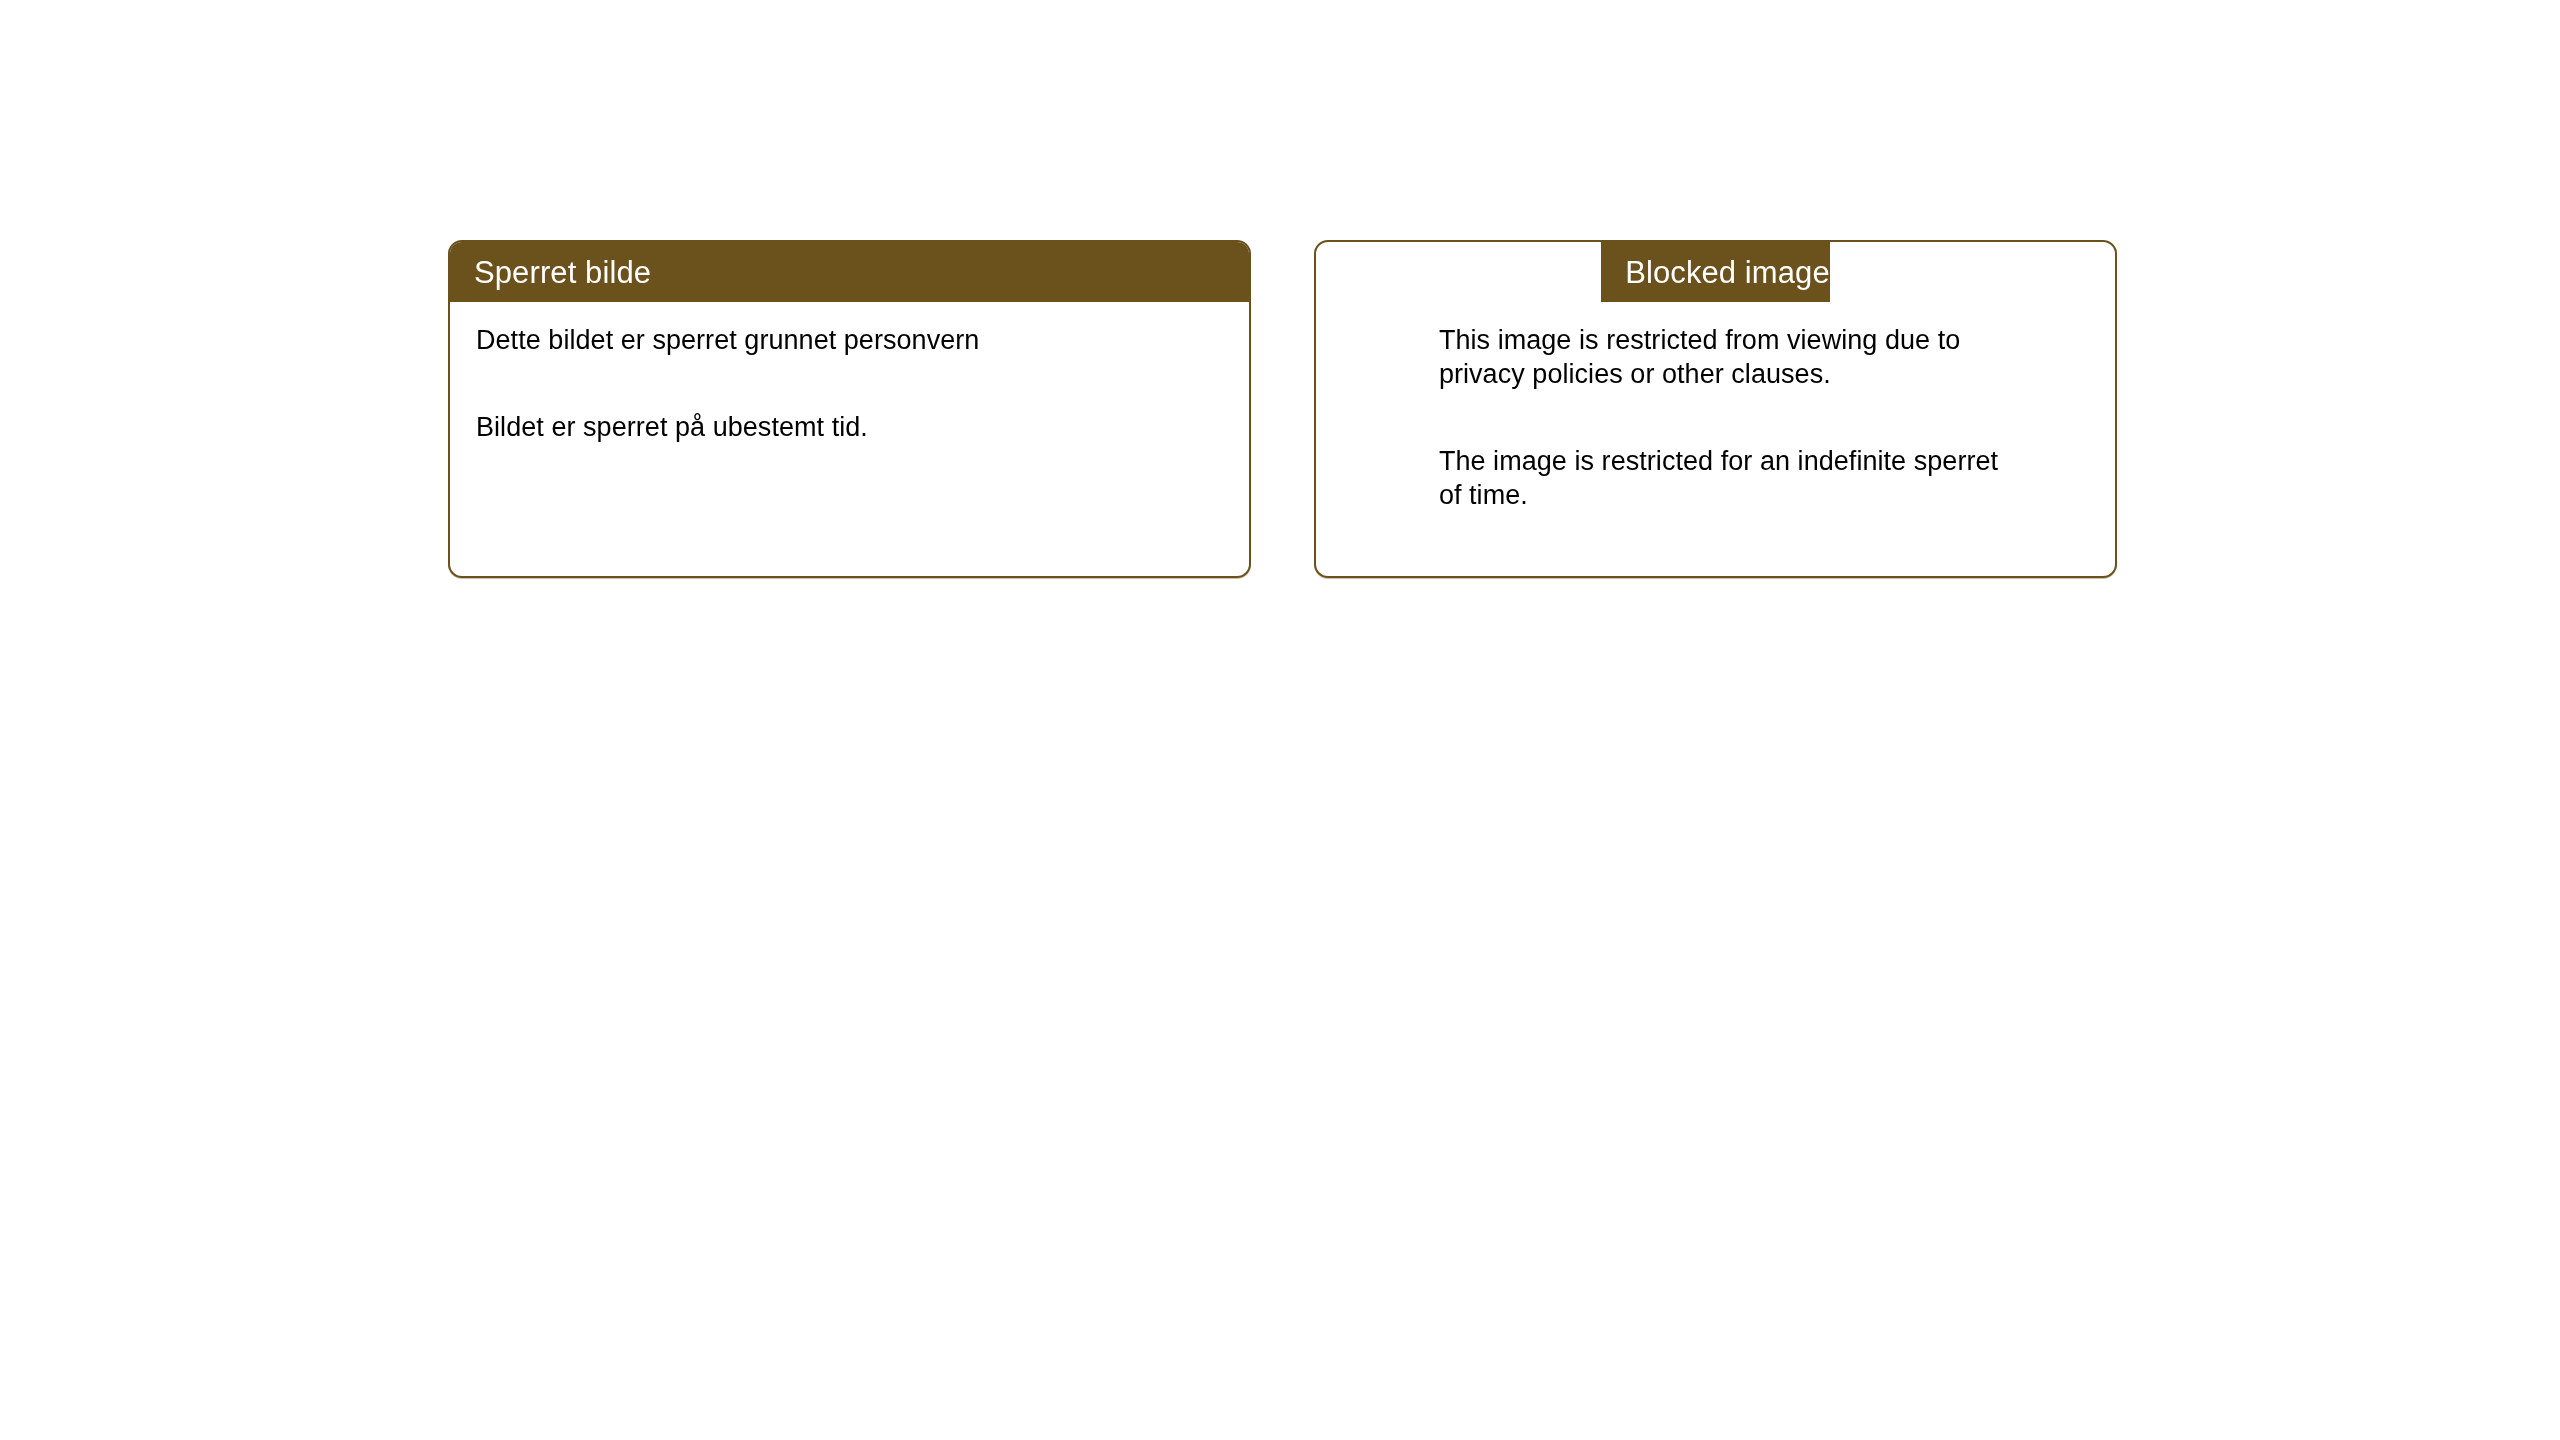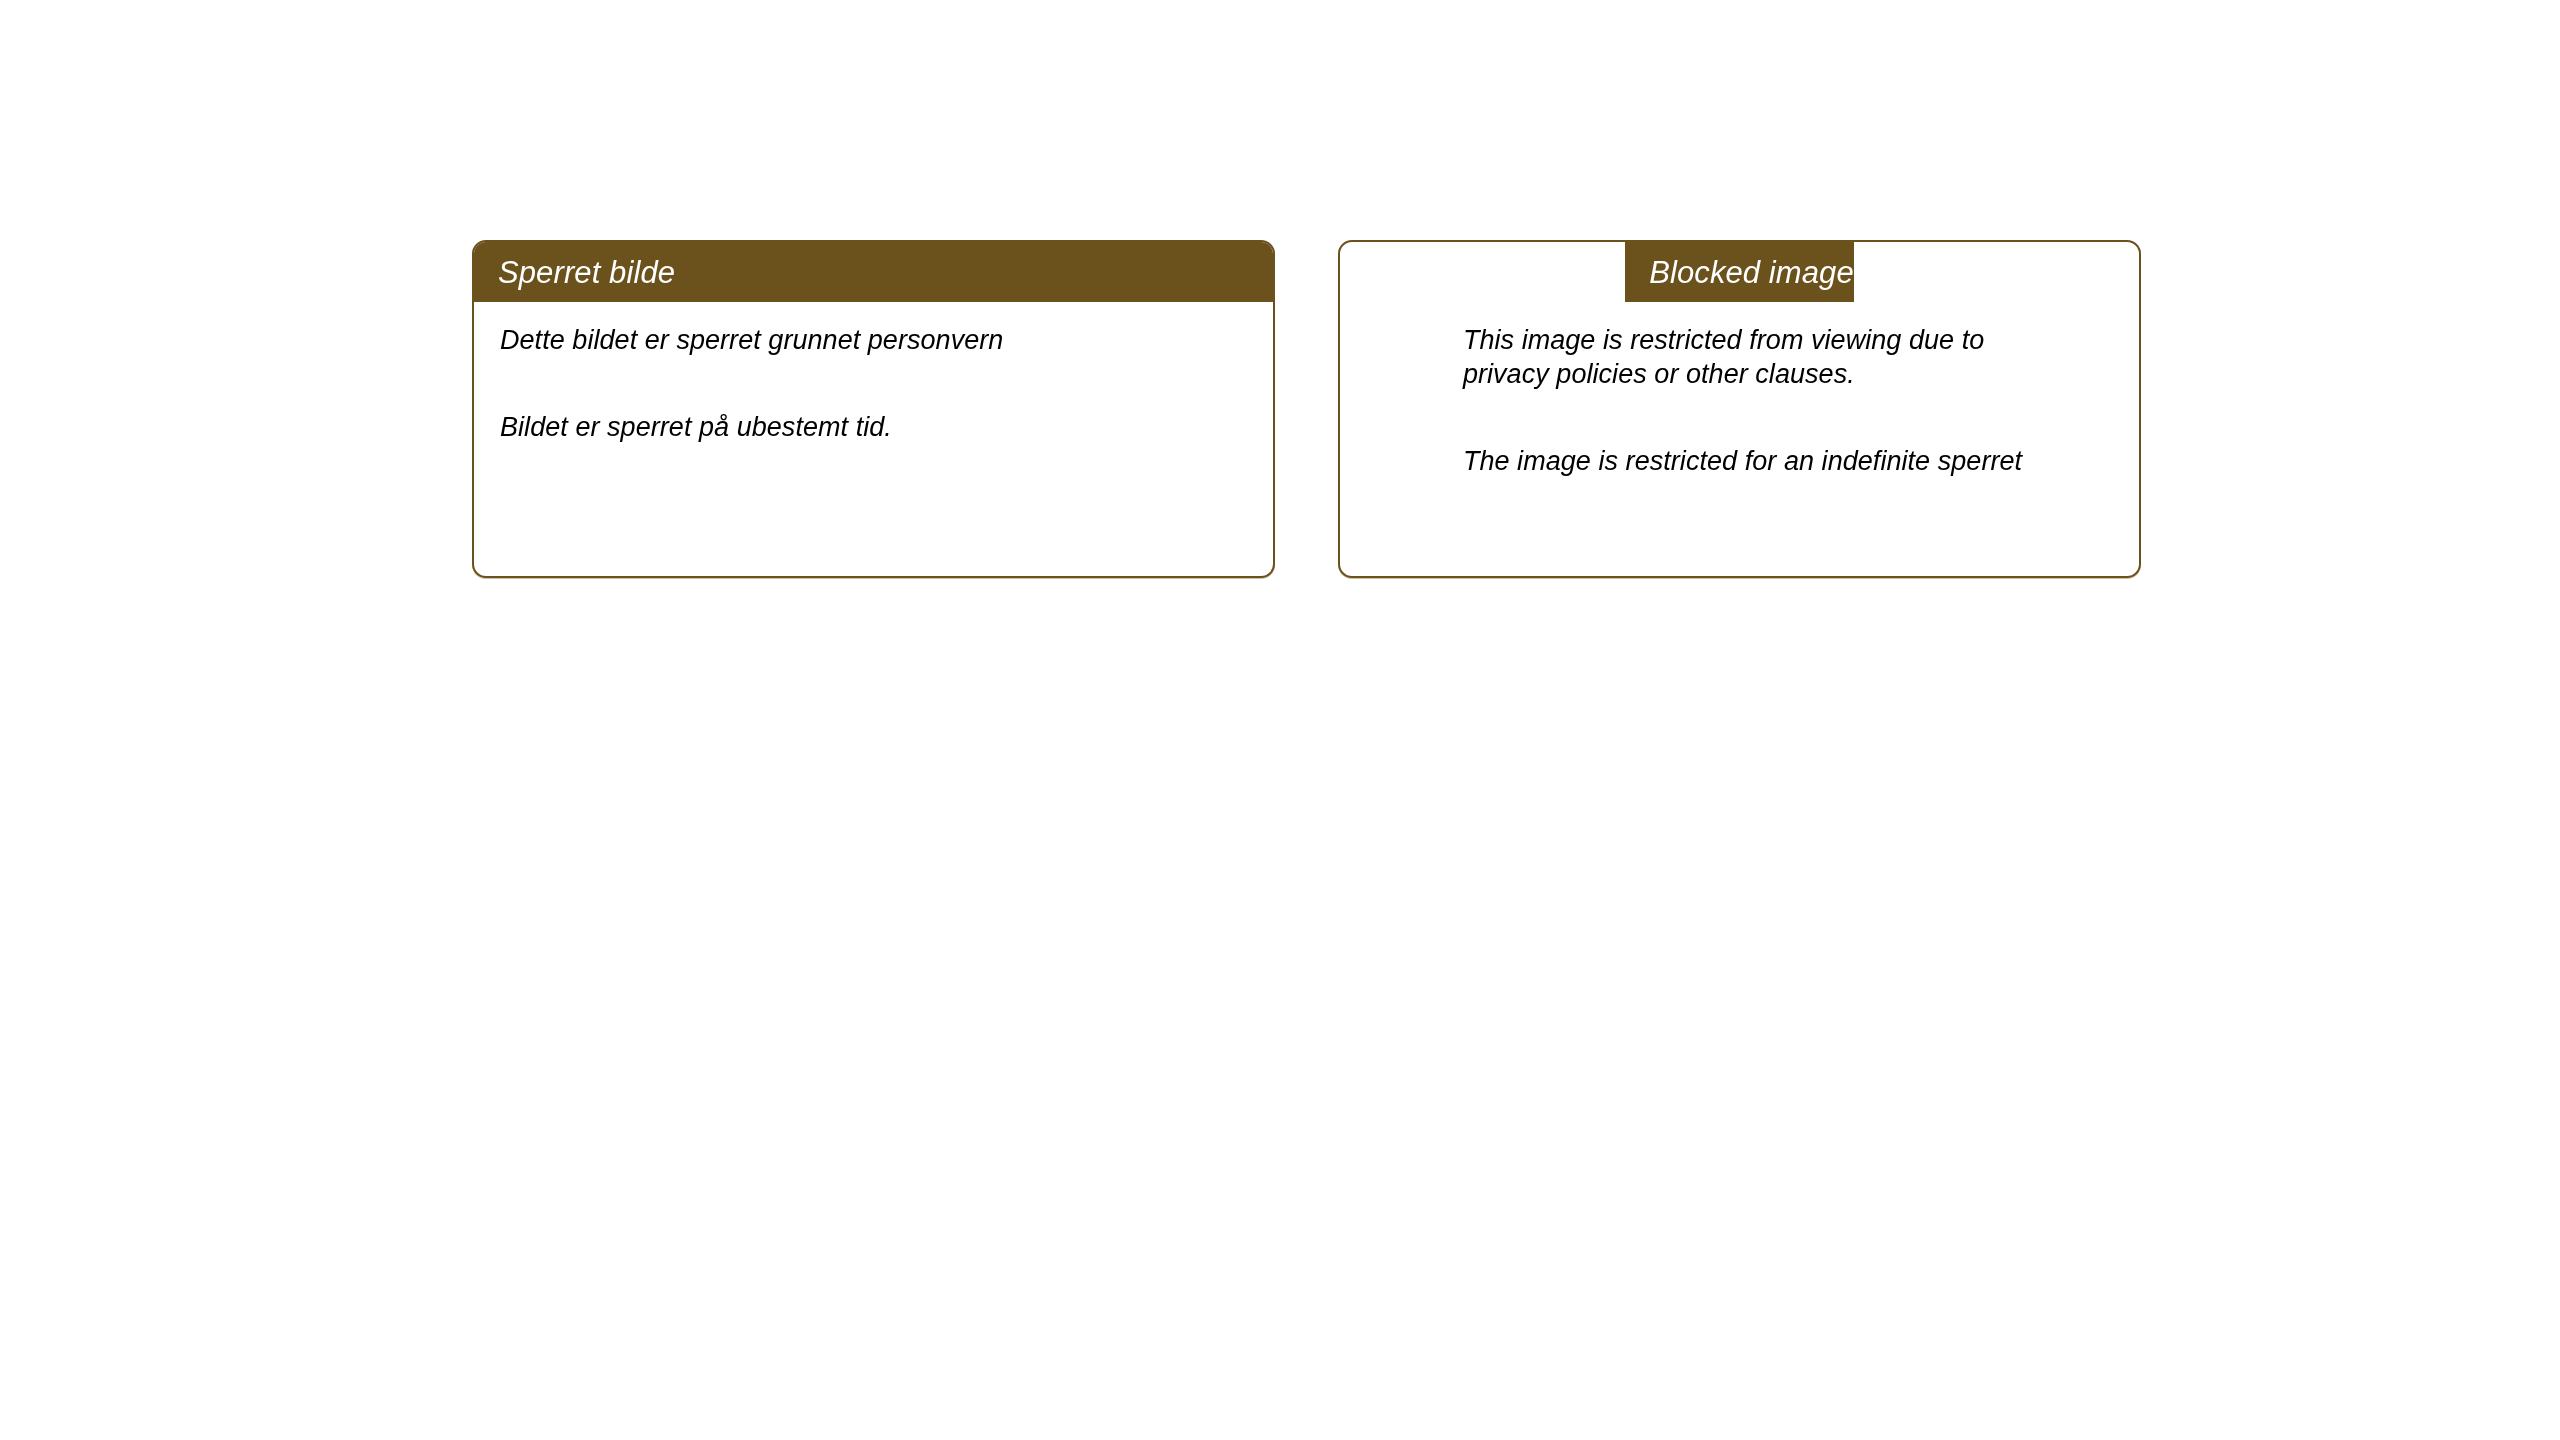--- a/index.html
+++ b/index.html
@@ -11,26 +11,25 @@
     width: 2560px;
     height: 1440px;
     background: #ffffff;
     font-family: "Liberation Sans", sans-serif;
     overflow: hidden;
     position: relative;
   }
 
   #notice-area {
     position: absolute;
-    left: 472px;
+    left: 448px;
     top: 240px;
     display: flex;
     flex-direction: row;
     align-items: flex-start;
-    font-style: italic;
   }
 
   .notice-panel {
     box-sizing: border-box;
     width: 803px;
     height: 338px;
     background: #ffffff;
     border: 2px solid #6b521c;
     border-radius: 14px;
     overflow: hidden;
@@ -108,17 +107,18 @@
     <header class="panel-header">
       <h1 class="panel-title">Blocked image</h1>
     </header>
     <div class="panel-body">
       <p class="panel-paragraph">
         <span class="line">This image is restricted from viewing due to</span>
         <span class="line">privacy policies or other clauses.</span>
       </p>
       <p class="panel-paragraph">
         <span class="line">The image is restricted for an indefinite sperret</span>
+        <span class="line">of time.</span>
       </p>
     </div>
   </section>
 
 </div>
 
 </body></html>

